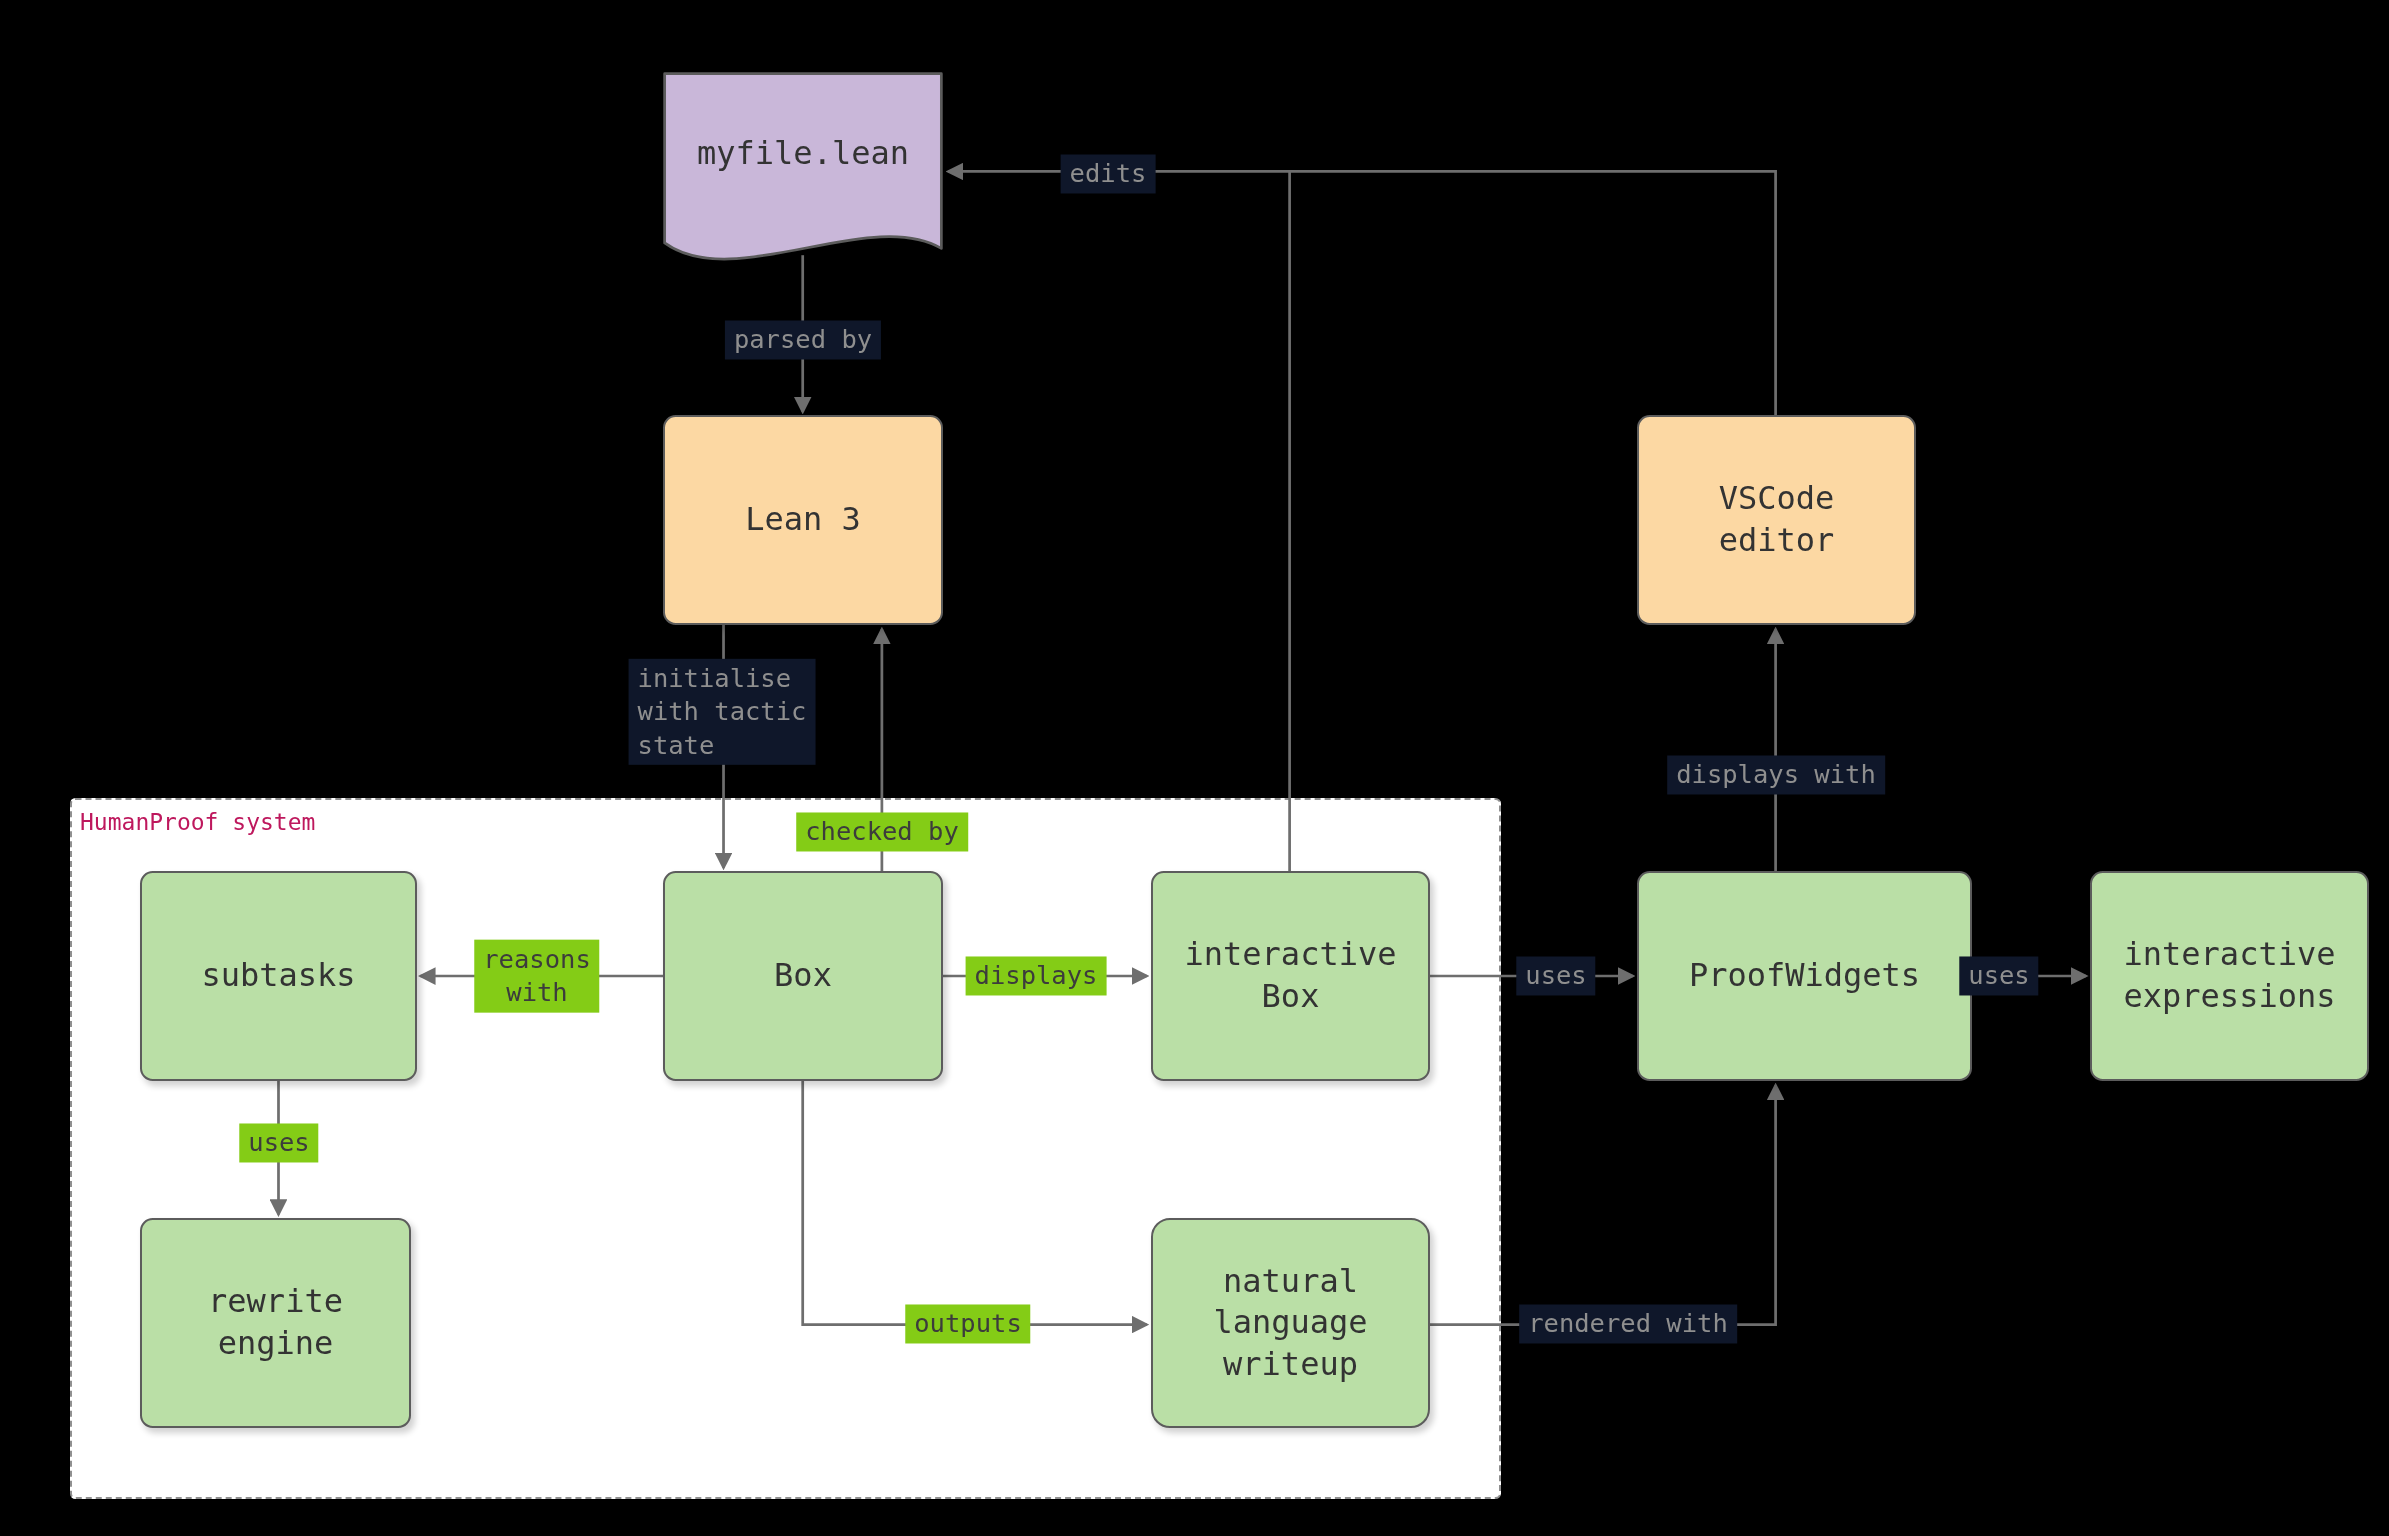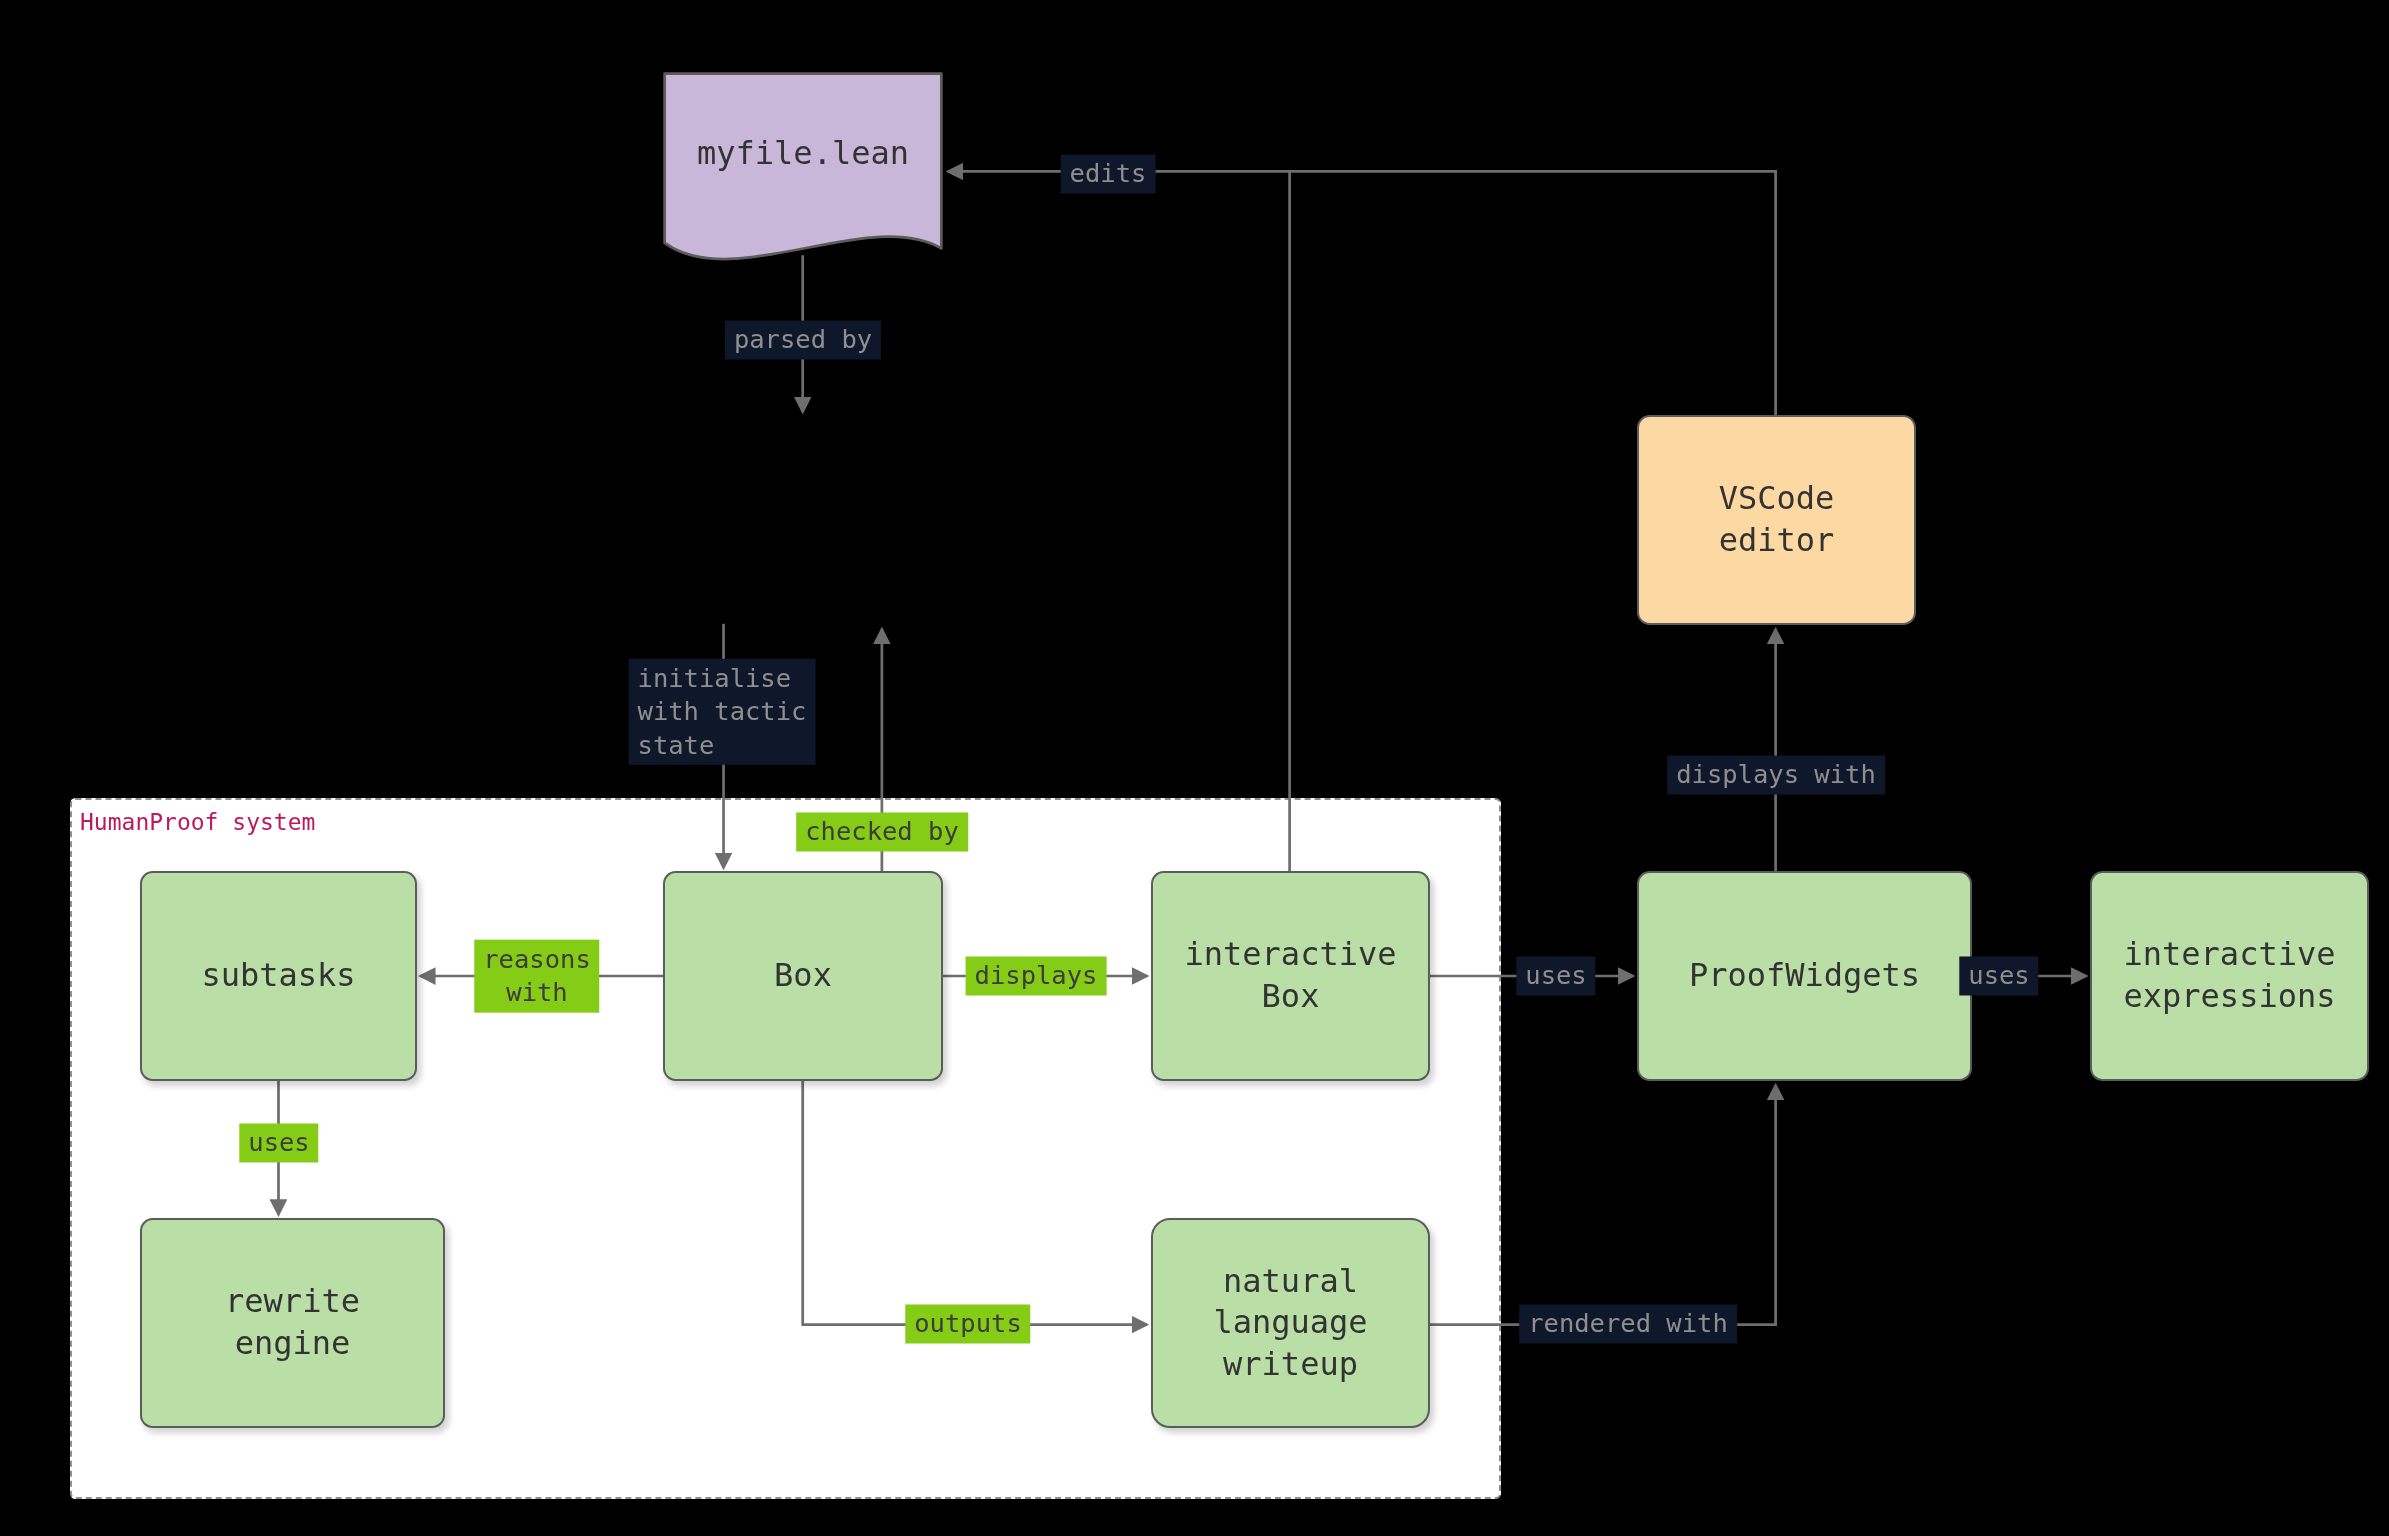--- a/index.html
+++ b/index.html
@@ -113,28 +113,29 @@
     <path class="edge" d="M1417,188 L1417,961"></path>
   </svg>
 
   <div class="doc-node" style="left:661px; top:70px; width:284px; height:213px;">
     <svg width="284" height="213" viewBox="0 0 312 234">
       <path d="M4,4 L308,4 L308,196 C 230,150 80,245 4,190 Z" fill="#c9b7d9" stroke="#5c5c5c" stroke-width="3" stroke-linejoin="round"></path>
     </svg>
     <span class="doc-label">myfile.lean</span>
   </div>
 
+  <div class="node orange" style="left:663px; top:415px; width:280px; height:210px;">Lean 3</div>
   <div class="node orange" style="left:1637px; top:415px; width:279px; height:210px;">VSCode
 editor</div>
 
   <div class="node green" style="left:140px; top:871px; width:277px; height:210px;">subtasks</div>
   <div class="node green" style="left:663px; top:871px; width:280px; height:210px;">Box</div>
   <div class="node green" style="left:1151px; top:871px; width:279px; height:210px;">interactive
 Box</div>
-  <div class="node green" style="left:140px; top:1218px; width:305px; height:210px;">rewrite
+  <div class="node green" style="left:140px; top:1218px; width:271px; height:210px;">rewrite
 engine</div>
   <div class="node green" style="left:1151px; top:1218px; width:279px; height:210px;border-radius:19px;">natural
 language
 writeup</div>
   <div class="node green" style="left:1637px; top:871px; width:335px; height:210px;">ProofWidgets</div>
   <div class="node green" style="left:2090px; top:871px; width:279px; height:210px;">interactive
 expressions</div>
 
   <div class="elabel on-dark" style="left:803px; top:340px;">parsed by</div>
   <div class="elabel on-dark align-left" style="left:722px; top:712px;">initialise

